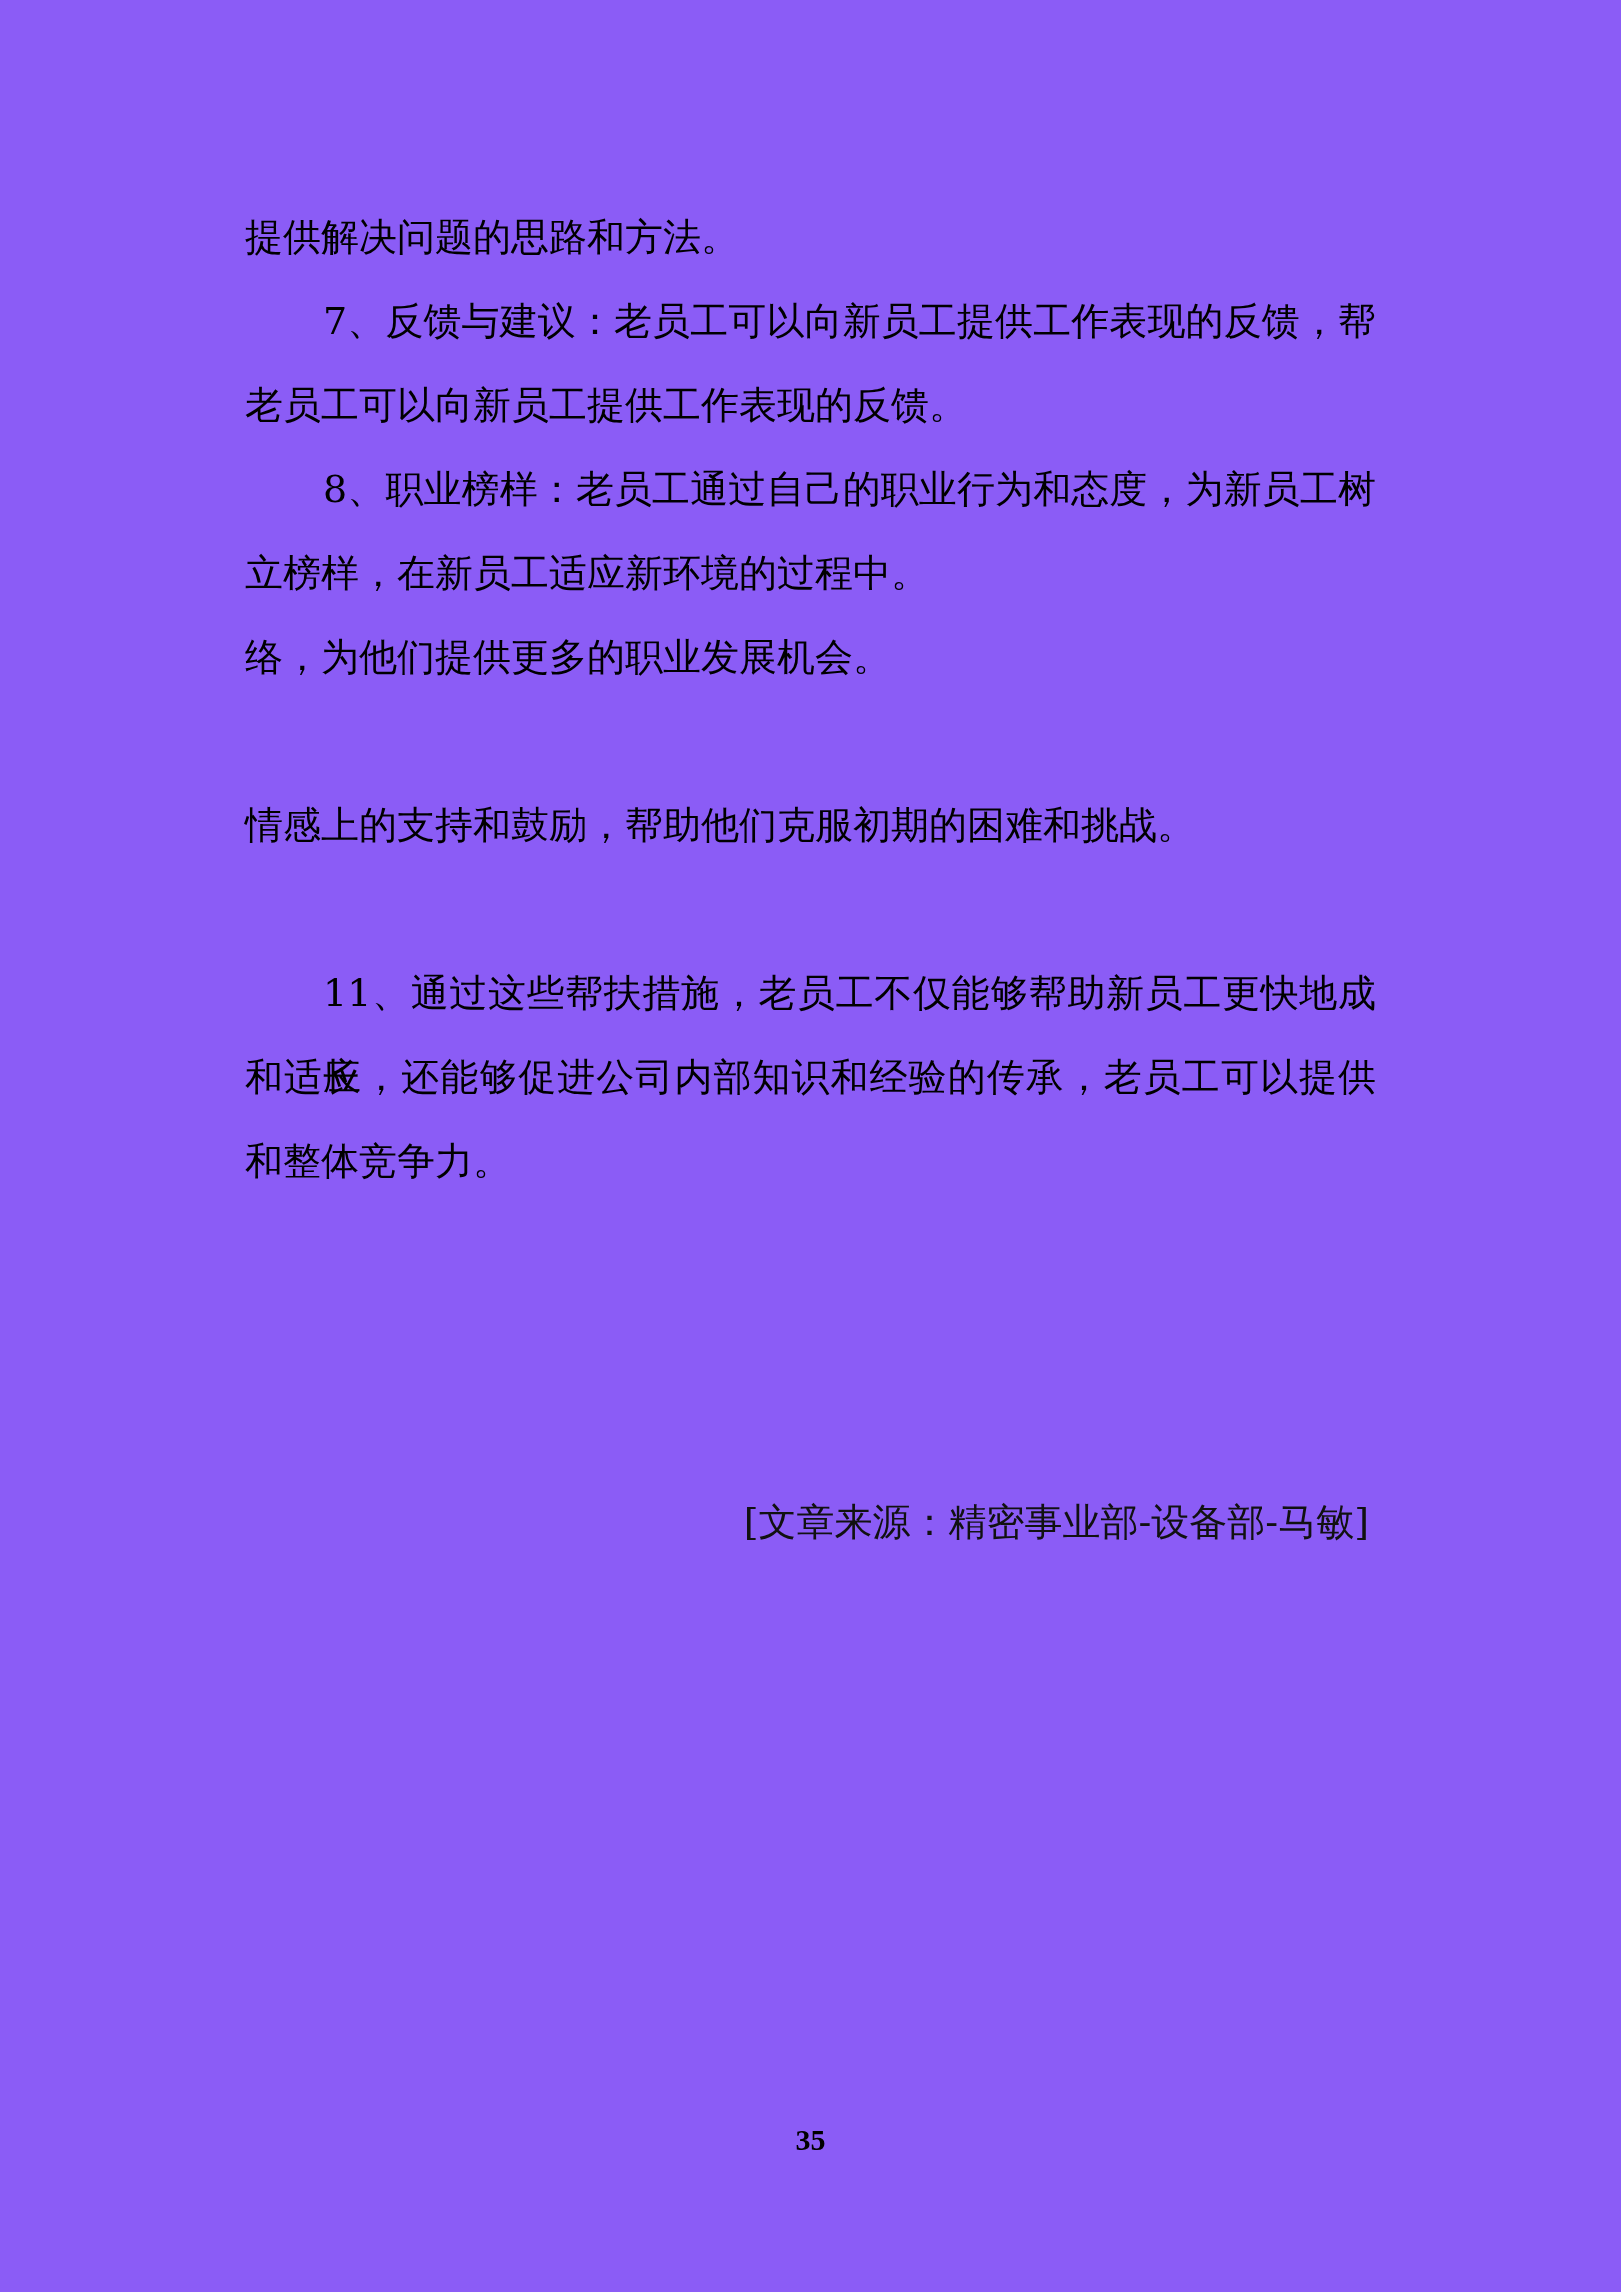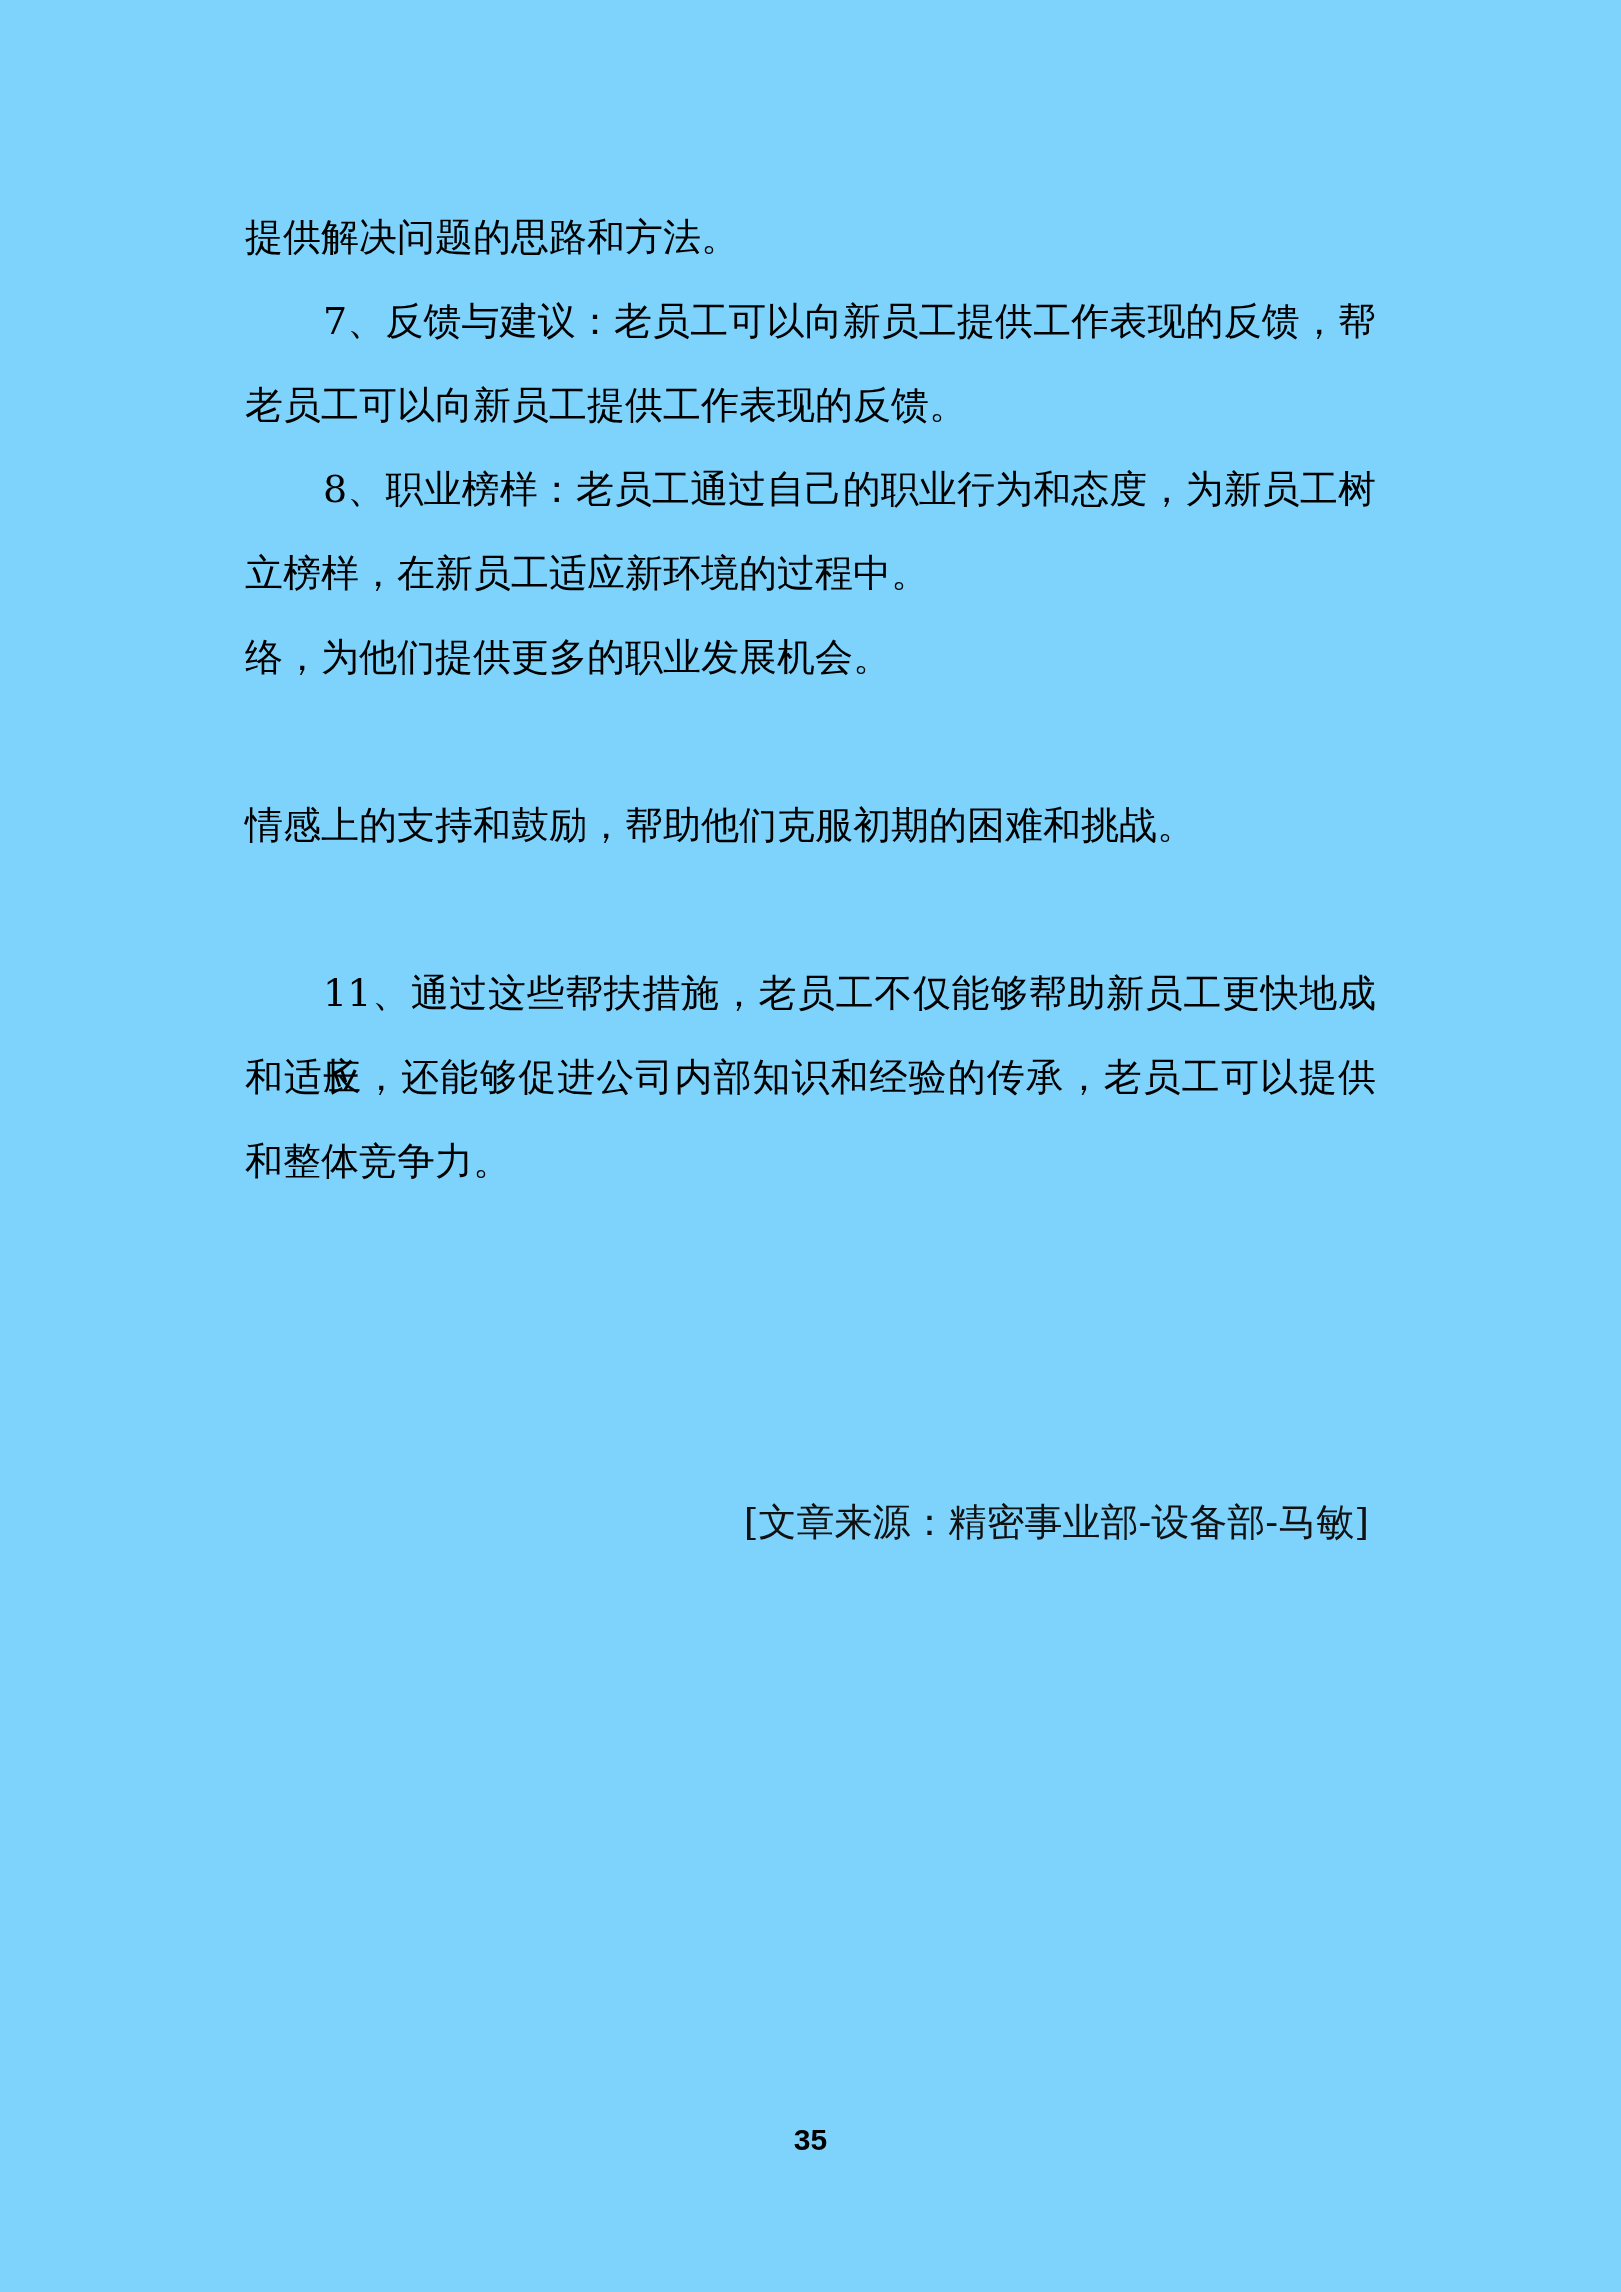--- a/index.html
+++ b/index.html
@@ -4,21 +4,21 @@
 <style>
   html, body {
     margin: 0;
     padding: 0;
     background: #ffffff;
   }
   .page {
     position: relative;
     width: 1621px;
     height: 2293px;
-    background: #7dd3fc;
+    background: #8b5cf6;
     overflow: hidden;
     font-family: "DejaVu Serif", serif;
     color: #000000;
   }
   .body-text {
     position: absolute;
     left: 245px;
     top: 195px;
     width: 1131px;
   }
@@ -47,21 +47,21 @@
     font-weight: normal;
     color: #111111;
     font-family: "DejaVu Serif", serif;
   }
   .footer {
     position: absolute;
     top: 2123px;
     left: 0;
     width: 100%;
     text-align: center;
-    font-family: Liberation Sans, sans-serif;
+    font-family: Liberation Serif, serif;
     font-size: 30px;
     font-weight: 600;
     color: #000000;
   }
 </style>
 </head>
 <body>
 
 <div class="page">
 

